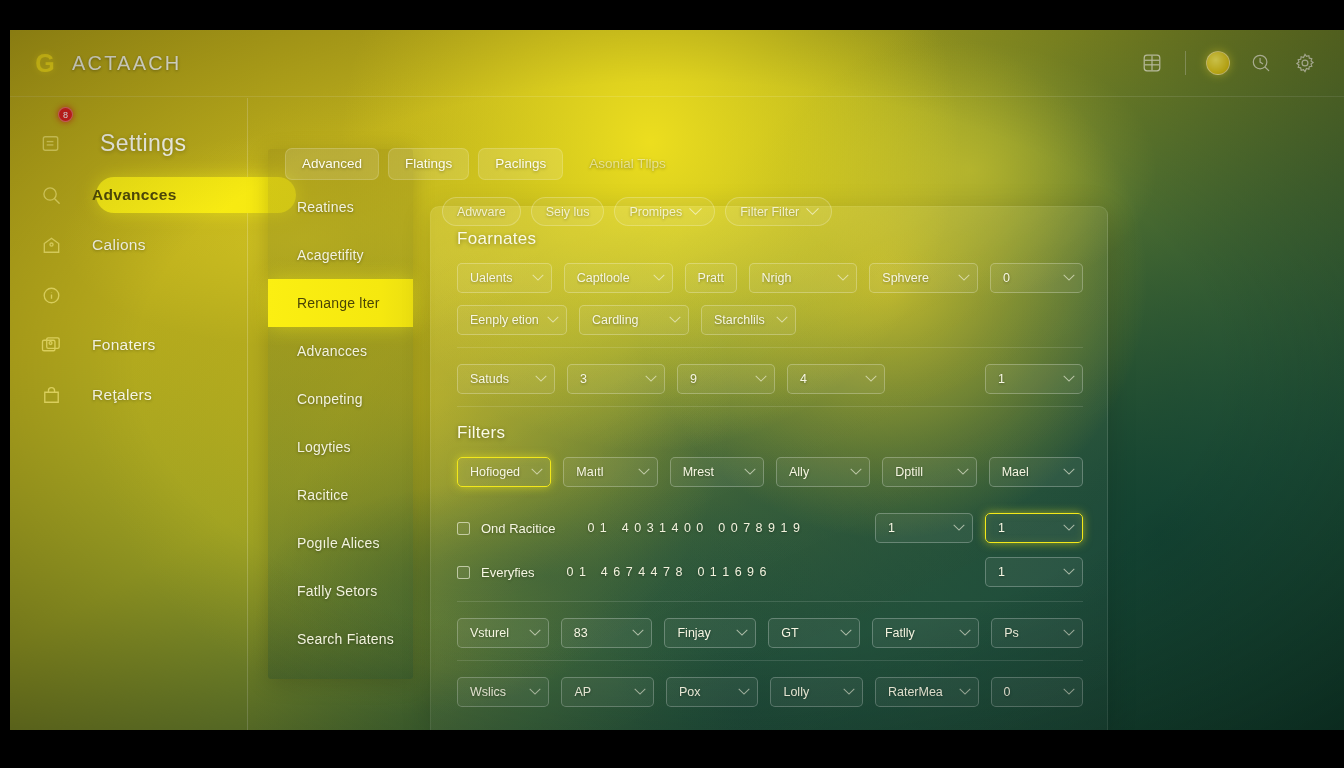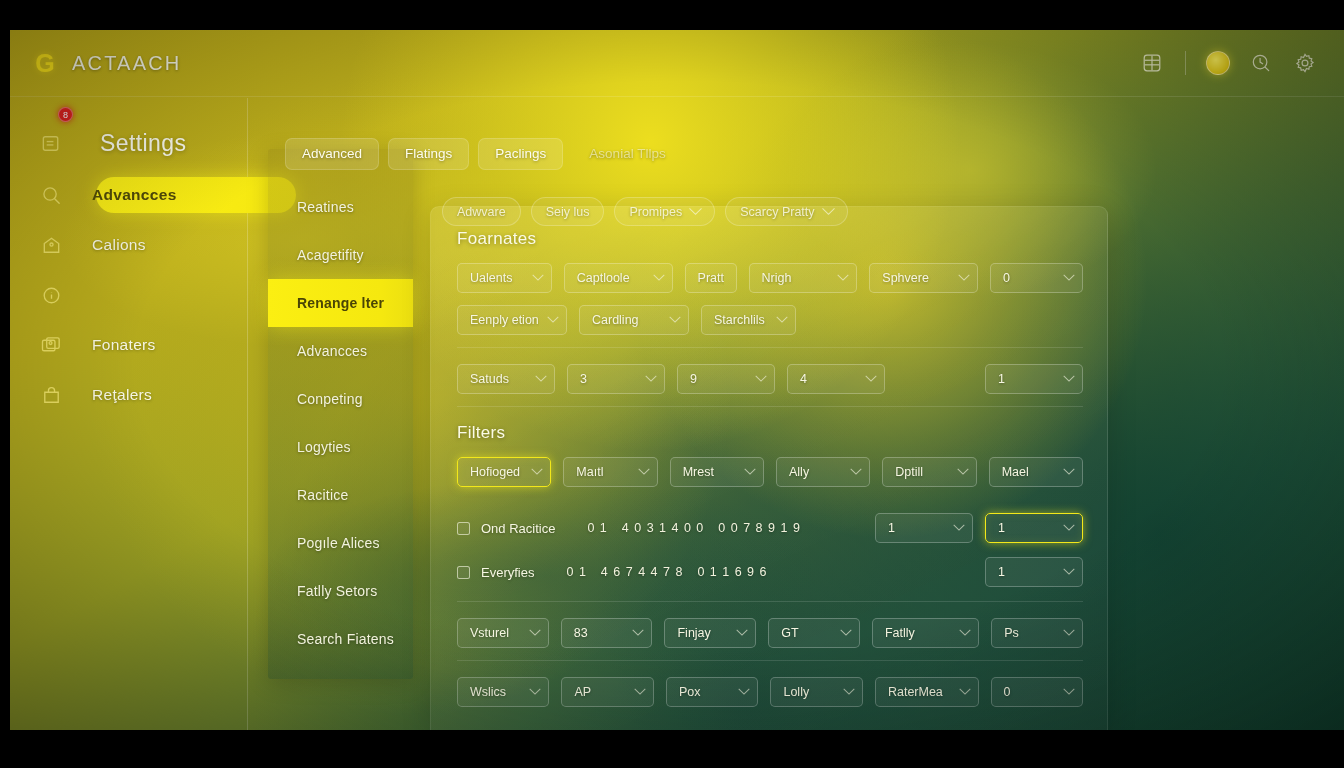--- a/index.html
+++ b/index.html
@@ -160,25 +160,25 @@
   }
   .sub-lbl {
     font-size: 14px; color: #f2f2dd; letter-spacing: 0.2px;
     position: relative; z-index: 2;
     text-shadow: 0 1px 3px rgba(0,0,0,0.35);
   }
   .sub-row.active {
     background: linear-gradient(90deg, #fbef12 0%, #f5e80f 78%, rgba(245,232,15,0.88) 100%);
     box-shadow: 0 0 20px rgba(250,240,20,0.45);
   }
-  .sub-row.active .sub-lbl { color: #4a4505; font-weight: 700; text-shadow: none; }
+  .sub-row.active .sub-lbl { color: #4a4505; font-weight: 400; text-shadow: none; }
 
   
   #tabs {
-    position: absolute; left: 275px; top: 108px;
+    position: absolute; left: 275px; top: 118px;
     display: flex; align-items: center; gap: 9px;
     z-index: 5;
   }
   .tab {
     padding: 7px 16px 8px;
     border-radius: 7px;
     font-size: 13.5px; color: #fdfdee;
     background: rgba(255,255,255,0.13);
     border: 1px solid rgba(255,255,255,0.16);
     text-shadow: 0 1px 3px rgba(0,0,0,0.35);
@@ -449,21 +449,21 @@
         <span>Adwvare</span>
       </div>
       <div class="pill-btn">
         <span>Seiy lus</span>
       </div>
       <div class="pill-btn">
         <span>Promipes</span>
         <span class="caret"></span>
       </div>
       <div class="pill-btn">
-        <span>Scarcy Pratty</span>
+        <span>Filter Filter</span>
         <span class="caret"></span>
       </div>
     </div>
 
     <div id="card">
 
       <div class="sect-title">Foarnates</div>
 
       <div class="row">
         <div class="sel w100">

